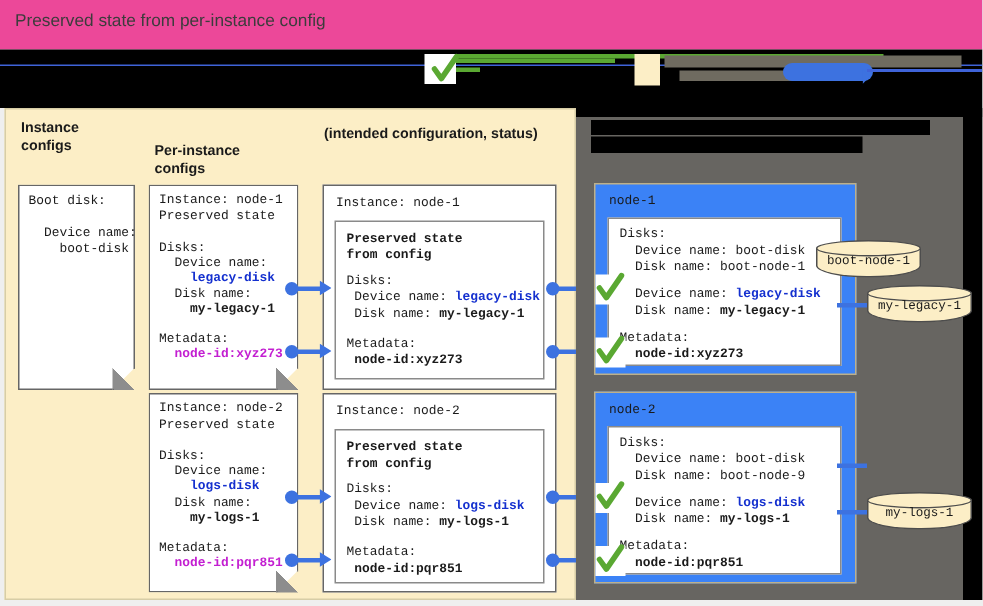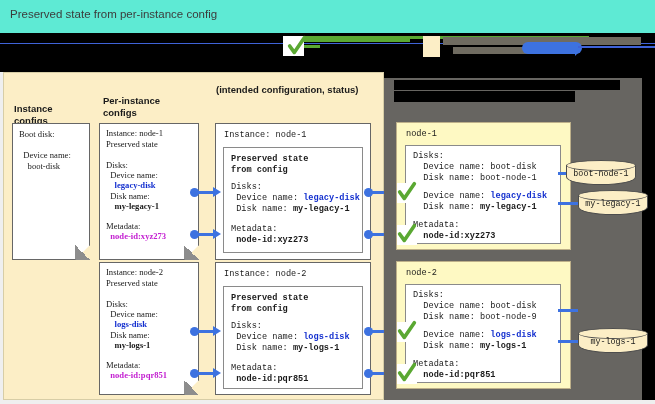--- a/index.html
+++ b/index.html
@@ -8,21 +8,21 @@
     background:#efefef;
     font-family:"Liberation Sans", sans-serif;
     overflow:hidden;
     position:relative;
   }
   .root{position:absolute;left:0;top:0;width:655px;height:404px;}
 
   
   .caption{
     position:absolute;left:0;top:0;width:655px;height:33px;
-    background:#5eead4;
+    background:#ec4899;
   }
   .caption-text{
     position:absolute;left:10px;top:8px;
     font-size:11.5px;color:#3c3c3c;
     font-family:"Liberation Sans", sans-serif;
     white-space:nowrap;
   }
 
   
   .legend-band{
@@ -108,21 +108,21 @@
   }
   .dog-wrap .dog-fold:after{
     content:"";position:absolute;right:0;bottom:0;width:15px;height:15px;
     border-left:1px solid #666;border-top:1px solid #666;
     transform:rotate(0deg);
     clip-path:polygon(0 100%,100% 0,100% 100%);
     box-sizing:border-box;
   }
   .card-txt{
     position:absolute;left:7px;top:6px;right:6px;
-    font-family:Liberation Serif, serif;
+    font-family:Liberation Mono, monospace;
     font-size:8.6px;line-height:10.6px;color:#1a1a1a;
     white-space:pre;
   }
   .b{font-weight:bold;}
   .blue{color:#1430cf;font-weight:bold;}
   .mag{color:#c31fd1;font-weight:bold;}
 
   
   .mi-card{
     position:absolute;background:#fff;border:1px solid #666;box-sizing:border-box;
@@ -137,21 +137,21 @@
     border:1px solid #8a8a8a;background:#fff;box-sizing:border-box;
   }
   .mi-inner-txt{
     position:absolute;left:7px;top:6px;right:5px;
     font-family:"Liberation Mono","DejaVu Sans Mono",monospace;
     font-size:8.6px;line-height:10.6px;color:#1a1a1a;white-space:pre;
   }
 
   
   .node-card{
-    position:absolute;background:#fef9c3;border:1px solid #bdb08a;box-sizing:border-box;
+    position:absolute;background:#3b82f6;border:1px solid #bdb08a;box-sizing:border-box;
   }
   .node-title{
     position:absolute;left:9px;top:6px;
     font-family:"Liberation Mono","DejaVu Sans Mono",monospace;
     font-size:8.6px;color:#1a1a1a;white-space:pre;
   }
   .node-inner{
     position:absolute;left:8px;right:9px;
     border:1px solid #8a8a8a;background:#ffffff;box-sizing:border-box;
   }
@@ -217,21 +217,21 @@
     <div class="lg-beige-sq"></div>
     <div class="lg-gray-a"></div>
     <div class="lg-gray-b"></div>
     <div class="lg-blue-blob"></div>
     <div class="lg-blue-tail"></div>
     <div class="lg-blue-rule2"></div>
   </div>
 
   <div class="panel-left"></div>
 
-  <div class="col-head" style="left:14px;top:103px;">
+  <div class="col-head" style="left:14px;top:80px;">
     <div>Instance</div>
     <div>configs</div>
   </div>
   <div class="col-head" style="left:103px;top:95px;">
     <div>Per-instance</div>
     <div>configs</div>
   </div>
   <div class="col-head" style="left:216px;top:84px;">
     <div class="reg">(intended configuration, status)</div>
   </div>
@@ -381,21 +381,21 @@
       <path d="M4 12 L9 19 L20 3" fill="none" stroke="#5aa832" stroke-width="4" stroke-linecap="round" stroke-linejoin="round"></path>
     </svg>
   </div>
   <div class="chk" style="left:397px;top:364px;">
     <svg viewBox="0 0 24 24" width="22" height="22">
       <path d="M4 12 L9 19 L20 3" fill="none" stroke="#5aa832" stroke-width="4" stroke-linecap="round" stroke-linejoin="round"></path>
     </svg>
   </div>
 
   <div class="conn-line" style="left:558px;top:172px;width:20px;"></div>
-  <div class="disk" style="left:544px;top:160px;margin-left:22px;">
+  <div class="disk" style="left:544px;top:160px;">
     <div class="body"></div>
     <div class="top"></div>
     <div class="lbl">boot-node-1</div>
   </div>
   <div class="conn-line" style="left:558px;top:202px;width:20px;"></div>
   <div class="disk" style="left:578px;top:190px;">
     <div class="body"></div>
     <div class="top"></div>
     <div class="lbl">my-legacy-1</div>
   </div>

